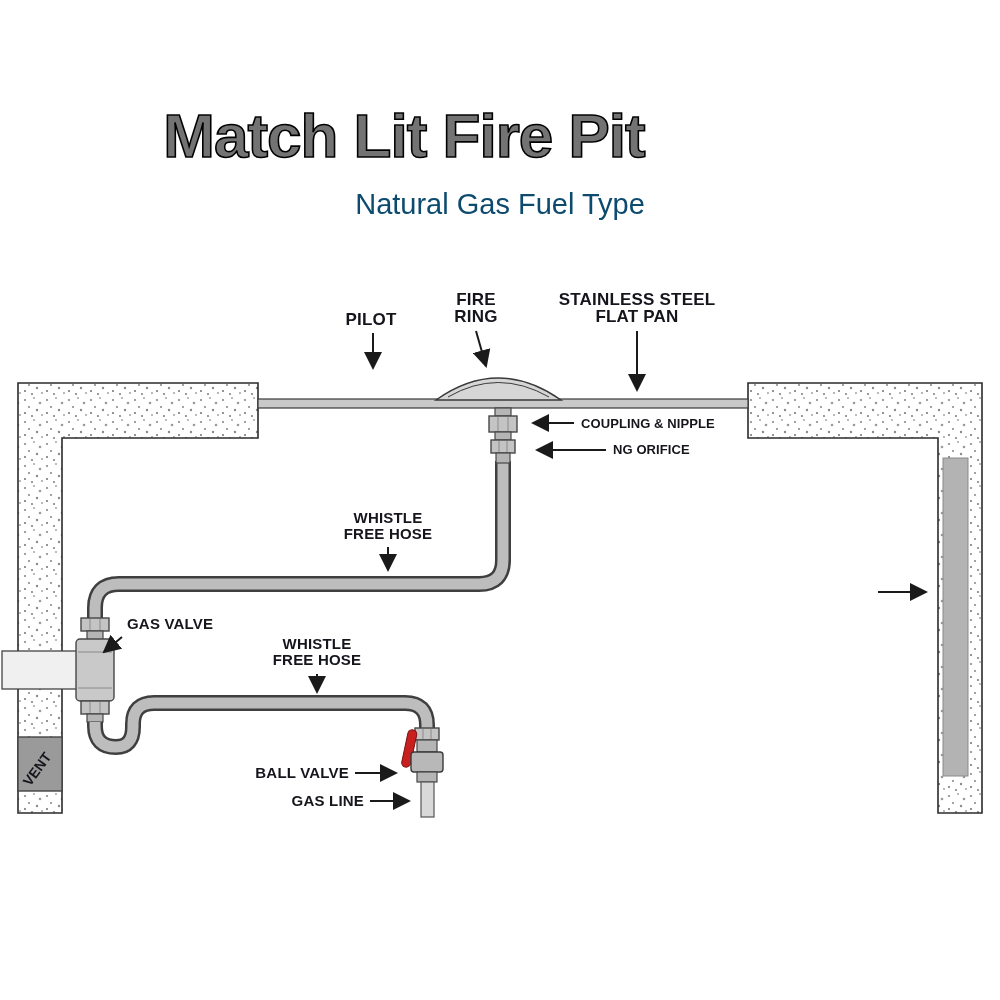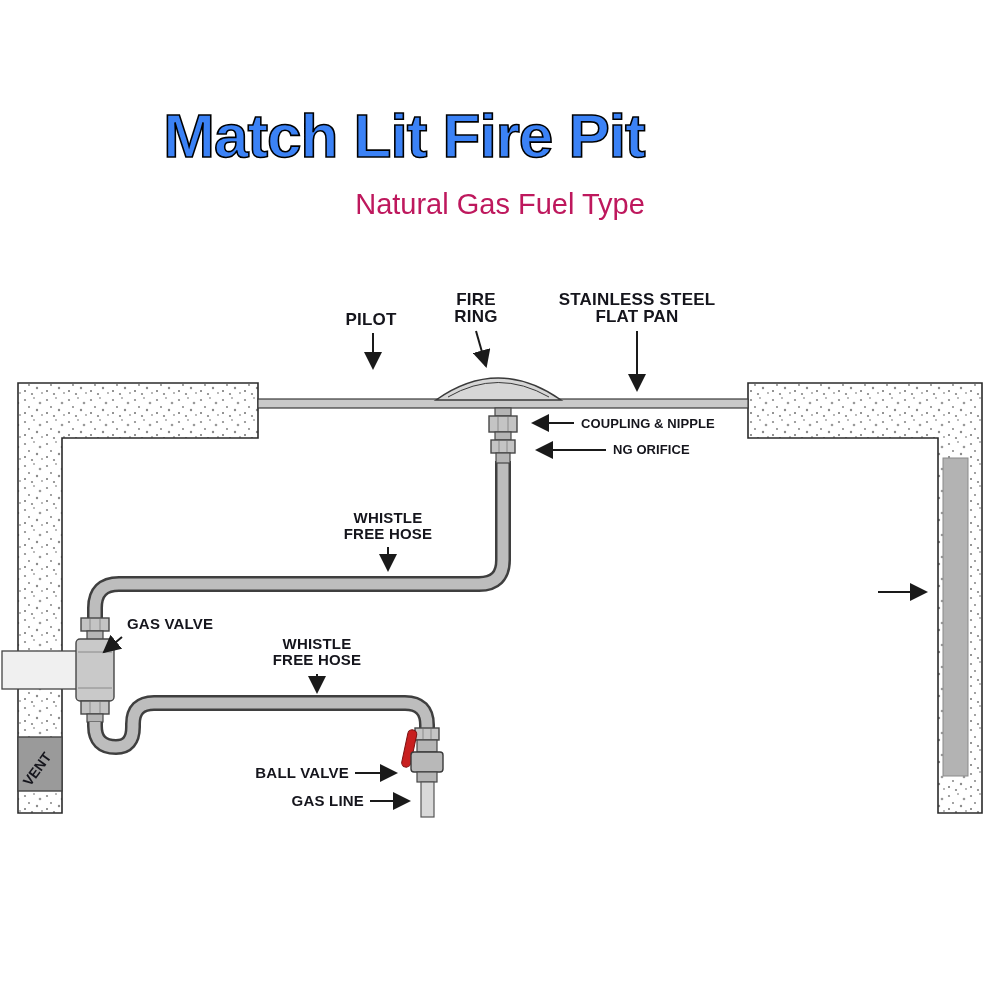--- a/index.html
+++ b/index.html
@@ -2,26 +2,26 @@
 <html><head>
 <meta charset="utf-8">
 <style>
   html,body{margin:0;padding:0;background:#ffffff;}
   #stage{
     position:relative;width:1000px;height:1000px;background:#ffffff;
     font-family:"Liberation Sans", sans-serif;overflow:hidden;
   }
   .title{
     position:absolute;top:100px;left:0;width:808px;text-align:center;
-    font-size:62px;font-weight:bold;color:#3b82f6;letter-spacing:-1px;
+    font-size:62px;font-weight:bold;color:#737373;letter-spacing:-1px;
     -webkit-text-stroke:1.6px #000;
   }
   .subtitle{
     position:absolute;top:188px;left:0;width:1000px;text-align:center;
-    font-size:29px;font-weight:normal;color:#be185d;
+    font-size:29px;font-weight:normal;color:#0c4a6e;
   }
   svg{position:absolute;top:0;left:0;}
   .wall{fill:url(#stipple);stroke:#2b2b2b;stroke-width:1.6;}
   .hose-outer{fill:none;stroke:#3f3f3f;stroke-width:16;stroke-linejoin:round;}
   .hose-inner{fill:none;stroke:#bdbdbd;stroke-width:11;stroke-linejoin:round;}
   .fit{fill:#c4c4c4;stroke:#474747;stroke-width:1.4;}
   .fit2{fill:#b5b5b5;stroke:#474747;stroke-width:1.2;}
   .facet{stroke:#8a8a8a;stroke-width:1;}
   .lbl{font-family:"Liberation Sans", sans-serif;font-weight:bold;fill:#15151c;}
   .lbl17{font-size:17px;letter-spacing:0.2px;}

